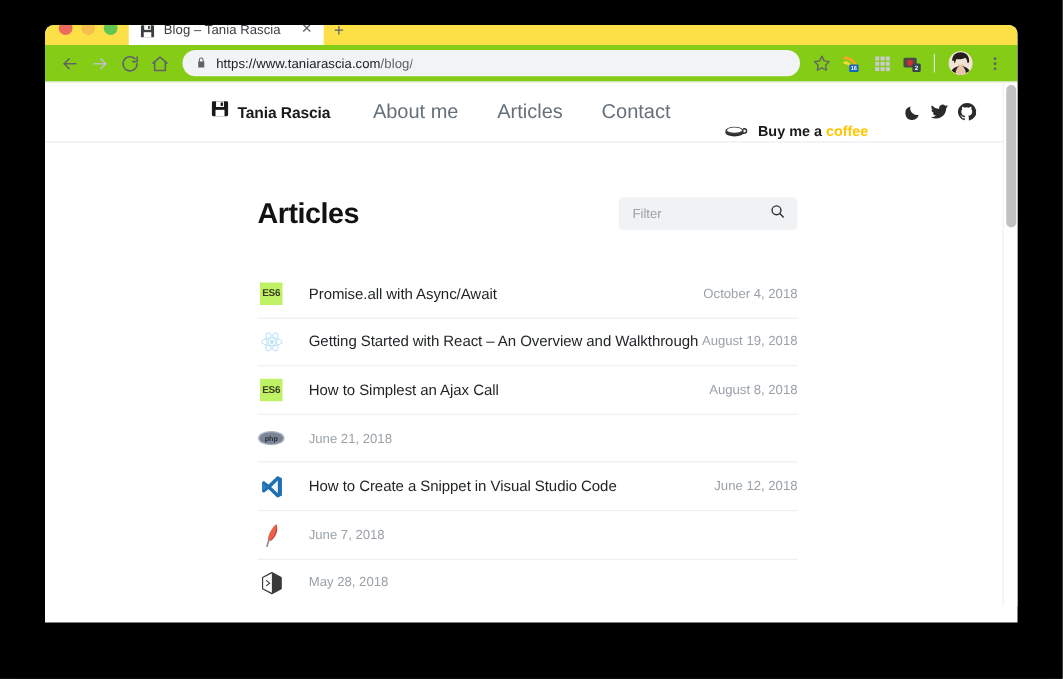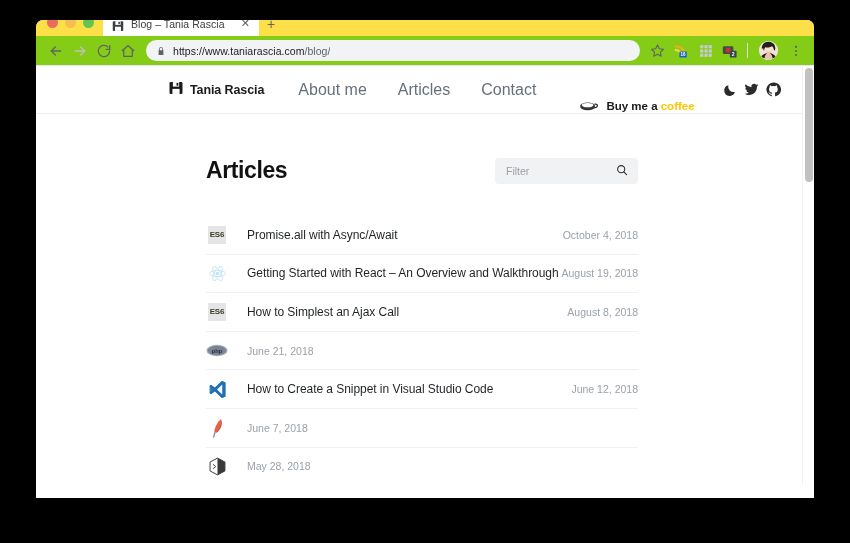--- a/index.html
+++ b/index.html
@@ -212,21 +212,21 @@
     white-space: nowrap;
   }
   .article-date {
     font-size: 10.5px; color: #9aa1a8;
     white-space: nowrap;
   }
 
   
   .es6-badge {
     width: 18px; height: 18px;
-    background: #e5e5e5;
+    background: #bef264;
     display: flex; align-items: center; justify-content: center;
     font-size: 8px; font-weight: bold; color: #3d3d24;
     letter-spacing: -0.2px;
   }
   .bash-cube { width: 19px; height: 19px; }
 
   
   #page-scrollbar {
     position: absolute;
     right: 0; top: 0;

